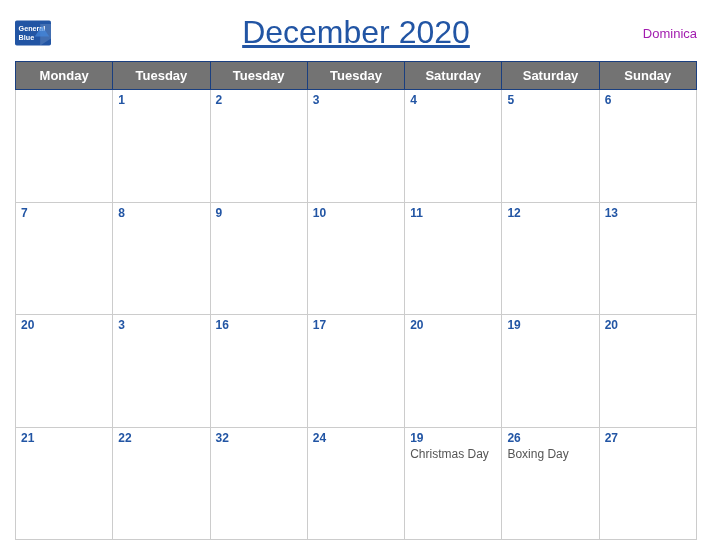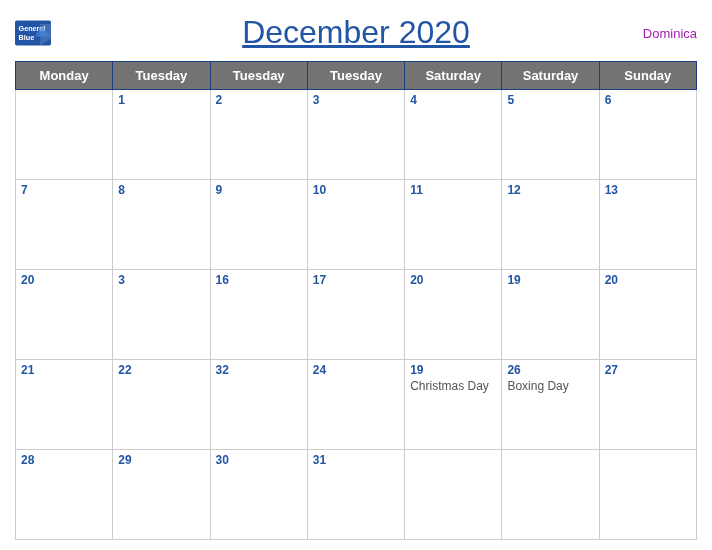--- a/index.html
+++ b/index.html
@@ -219,31 +219,14 @@
           <span class="holiday-name">Christmas Day</span>
         </td>
         <td>
           <span class="day-number">26</span>
           <span class="holiday-name">Boxing Day</span>
         </td>
         <td>
           <span class="day-number">27</span>
         </td>
       </tr>
-      <tr>
-        <td>
-          <span class="day-number">28</span>
-        </td>
-        <td>
-          <span class="day-number">29</span>
-        </td>
-        <td>
-          <span class="day-number">30</span>
-        </td>
-        <td>
-          <span class="day-number">31</span>
-        </td>
-        <td></td>
-        <td></td>
-        <td></td>
-      </tr>
     </tbody>
 </table>
 
 </body></html>

